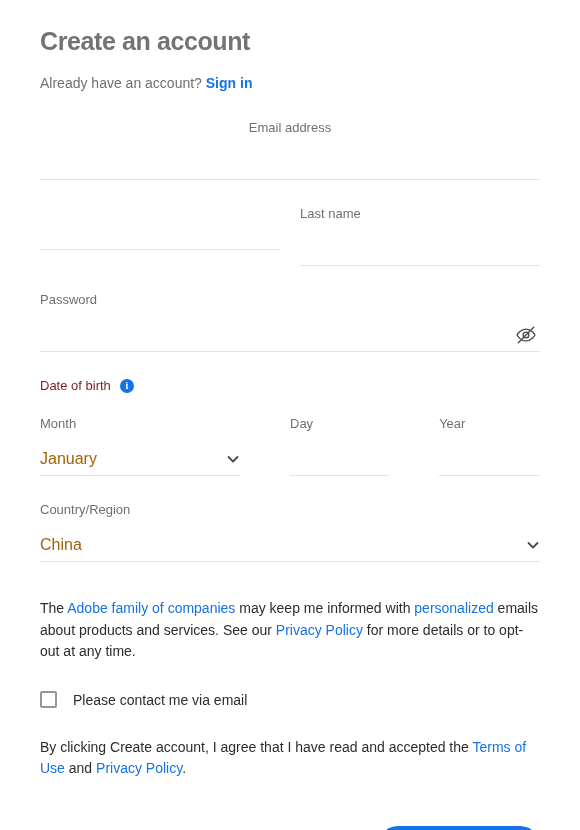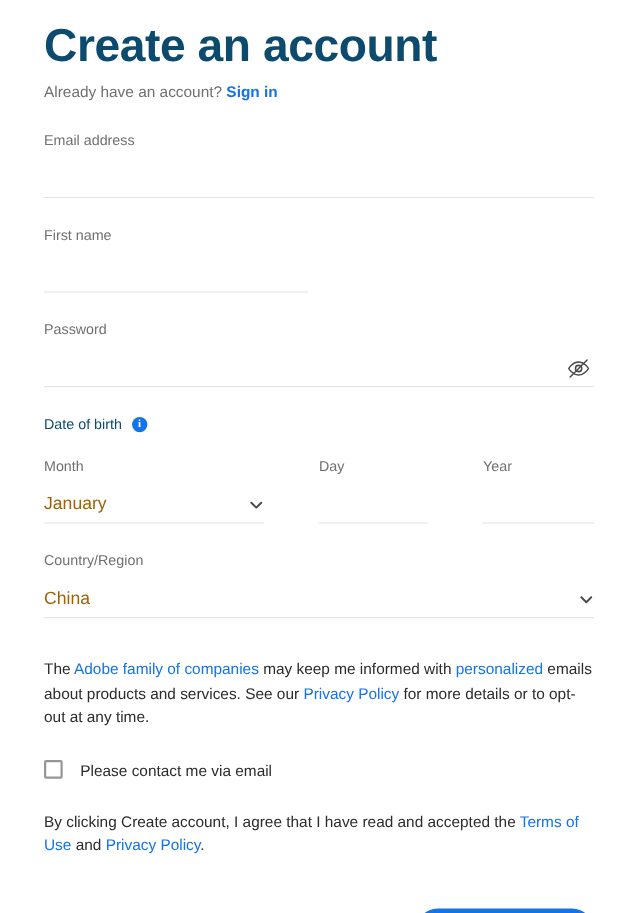--- a/index.html
+++ b/index.html
@@ -19,24 +19,24 @@
   .content {
     position: absolute;
     left: 40px; top: 0;
     width: 500px;
   }
 
   
   .title {
     margin: 0;
     padding-top: 18px;
-    font-size: 42px;
+    font-size: 25px;
     font-weight: bold;
     letter-spacing: -0.4px;
-    color: #0c4a6e;
+    color: #737373;
     line-height: 46px;
   }
   .subtitle {
     margin: 0;
     padding-top: 10px;
     font-size: 14px;
     color: #707070;
     line-height: 18px;
   }
   .link {
@@ -60,21 +60,21 @@
   }
   .field-value {
     position: absolute;
     left: 0; bottom: 6px;
     font-size: 16px;
     color: #a16207;
     line-height: 20px;
   }
 
   
-  .row-email { padding-top: 28px; }
+  .row-email { padding-top: 28px; text-align: center; }
   .row-email .underline-field { margin-top: 6px; width: 500px; }
 
   
   .row-names {
     padding-top: 26px;
     display: flex;
   }
   .col-first { width: 240px; margin-right: 20px; }
   .col-last  { width: 240px; }
   .row-names .underline-field { margin-top: 6px; width: 100%; }
@@ -91,21 +91,21 @@
   }
 
   
   .row-dob-header {
     padding-top: 26px;
     display: flex;
     align-items: center;
   }
   .dob-title {
     font-size: 13px;
-    color: #0c4a6e;
+    color: #7f1d1d;
     line-height: 16px;
   }
   .info-icon {
     margin-left: 9px;
     width: 14px; height: 14px;
     border-radius: 50%;
     background: #1473e6;
     color: #ffffff;
     font-size: 10px;
     font-weight: bold;
@@ -205,21 +205,26 @@
 
     <div class="row-email">
       <span class="field-label">Email address</span>
       <div class="underline-field">
         <span class="field-value"></span>
       </div>
     </div>
 
     <div class="row-names">
       <div class="col-first">
-        <span class="field-label">First name</span>
+        <div class="underline-field">
+          <span class="field-value"></span>
+        </div>
+      </div>
+      <div class="col-last">
+        <span class="field-label">Last name</span>
         <div class="underline-field">
           <span class="field-value"></span>
         </div>
       </div>
     </div>
 
     <div class="row-password">
       <span class="field-label">Password</span>
       <div class="underline-field">
         <span class="field-value"></span>

